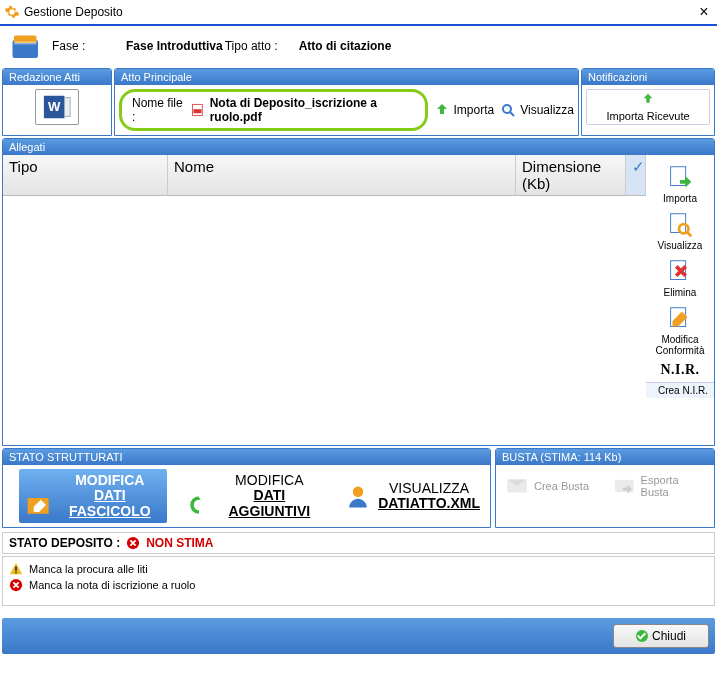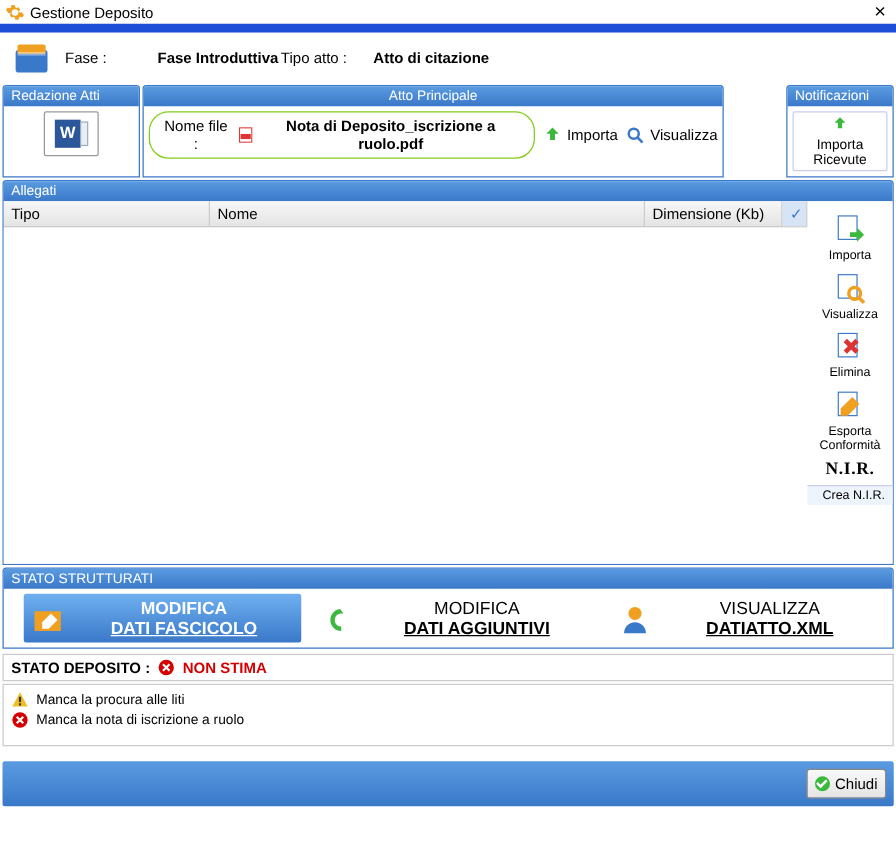--- a/index.html
+++ b/index.html
@@ -1,56 +1,56 @@
 <!DOCTYPE html>
 <html><head>
 <meta charset="utf-8">
 <style>
 * { box-sizing: border-box; margin: 0; padding: 0; }
 body { font-family: "Segoe UI", Tahoma, sans-serif; font-size: 11px; background: #fff; width: 717px; height: 673px; overflow: hidden; }
 
-.titlebar { display: flex; align-items: center; height: 26px; padding: 0 4px; border-bottom: 7px solid #1d4ed8; }
+.titlebar { display: flex; align-items: center; height: 26px; padding: 0 4px; border-bottom: 2px solid #1d4ed8; }
 .titlebar .gear { width: 16px; height: 16px; color: #f0a020; margin-right: 4px; }
 .titlebar .title { flex: 1; font-size: 12px; }
 .titlebar .close { width: 18px; font-size: 16px; cursor: pointer; text-align: center; }
 
 .header-row { display: flex; align-items: center; padding: 2px 8px; gap: 8px; }
 .header-icon { width: 36px; height: 36px; }
 .header-labels { display: flex; flex-direction: row; gap: 2px; font-size: 12px; }
 .header-labels .lbl { display: flex; gap: 6px; }
 .header-labels .lbl span:first-child { width: 68px; }
 .header-labels .lbl span:last-child { font-weight: bold; }
 
 .main { padding: 2px; display: flex; flex-direction: column; gap: 2px; }
 
 .panel-row { display: flex; gap: 2px; }
 .panel { border: 1px solid #3a78c9; border-radius: 3px 3px 0 0; background: #fff; }
 .panel-head { background: linear-gradient(#5a9be0, #3a78c9); color: #fff; font-size: 11px; padding: 2px 6px; border-radius: 2px 2px 0 0; }
 .panel-body { padding: 4px; display: flex; align-items: center; gap: 6px; min-height: 40px; }
 
 .redazione { width: 110px; }
-.principale { flex: 1; text-align: center; }
-.notifica { width: 86px; margin-left: 48px; }
+.principale { flex: 1; }
+.notifica { width: 134px; }
 
 .word-icon { width: 44px; height: 36px; border: 1px solid #999; border-radius: 2px; background: #fff; display: flex; align-items: center; justify-content: center; margin: 0 auto; cursor: pointer; }
 .word-icon svg { width: 30px; height: 30px; }
 
-.green-pill { border: 1px solid #84cc16; border-radius: 16px; padding: 4px 10px; display: inline-flex; align-items: center; gap: 6px; font-size: 12px; }
+.green-pill { border: 3px solid #84cc16; border-radius: 16px; padding: 4px 10px; display: inline-flex; align-items: center; gap: 6px; font-size: 12px; }
 .green-pill b { font-weight: bold; }
 .pdf-ico { width: 14px; height: 14px; }
 .link-btn { display: inline-flex; align-items: center; gap: 4px; font-size: 12px; cursor: pointer; }
 .link-btn .ico { width: 16px; height: 16px; }
 
 .notif-btn { display: flex; align-items: center; gap: 4px; cursor: pointer; font-size: 11px; border: 1px solid #cce; padding: 2px 4px; border-radius: 2px; width: 100%; flex-direction: column; }
 .notif-btn .ico { width: 14px; height: 14px; }
 
 .allegati-panel { border: 1px solid #3a78c9; }
 .allegati-body { display: flex; height: 290px; }
 .table-area { flex: 1; display: flex; flex-direction: column; }
-.thead { display: flex; background: linear-gradient(#f7f7f7, #e4e4e4); border-bottom: 1px solid #bbb; font-size: 12px; }
+.thead { display: flex; background: linear-gradient(#f7f7f7, #e4e4e4); border-bottom: 1px solid #bbb; font-size: 15px; }
 .thead .col { padding: 3px 6px; border-right: 1px solid #ccc; }
 .col-tipo { width: 165px; }
 .col-nome { flex: 1; }
 .col-dim { width: 110px; }
 .col-chk { width: 20px; background: #d6e4f6; color: #3a78c9; text-align: center; }
 .tbody { flex: 1; background: #fff; }
 
 .side-tools { width: 68px; background: #fff; display: flex; flex-direction: column; align-items: center; gap: 2px; padding-top: 6px; }
 .side-btn { display: flex; flex-direction: column; align-items: center; font-size: 10px; cursor: pointer; padding: 2px 0; width: 100%; }
 .side-btn svg { width: 30px; height: 30px; }
@@ -75,21 +75,21 @@
 .status-bar { border: 1px solid #ccc; margin: 2px; padding: 3px 6px; font-size: 12px; display: flex; align-items: center; gap: 6px; }
 .status-bar .sd { font-weight: bold; }
 .status-bar .np { color: #d40000; font-weight: bold; }
 .status-bar .red-dot { width: 14px; height: 14px; }
 
 .msg-box { border: 1px solid #ccc; margin: 2px; padding: 4px 6px; height: 50px; font-size: 11px; }
 .msg-line { display: flex; align-items: center; gap: 6px; padding: 1px 0; }
 .msg-line svg { width: 14px; height: 14px; }
 
 .footer { background: linear-gradient(#5a9be0, #3a78c9); padding: 6px; display: flex; justify-content: flex-end; margin: 2px; margin-top: 12px; border-radius: 2px; }
-.chiudi-btn { background: linear-gradient(#f9f9f9, #e4e4e4); border: 1px solid #888; border-radius: 3px; padding: 4px 6px; display: flex; align-items: center; gap: 4px; font-size: 12px; cursor: pointer; }
+.chiudi-btn { background: linear-gradient(#f9f9f9, #e4e4e4); border: 1px solid #888; border-radius: 3px; padding: 4px 22px; display: flex; align-items: center; gap: 4px; font-size: 12px; cursor: pointer; }
 .circle-green { width: 12px; height: 12px; background: #3cb83c; border-radius: 50%; display: inline-block; position: relative; }
 .circle-green::after { content: ""; position: absolute; left: 3px; top: 1px; width: 3px; height: 6px; border: solid #fff; border-width: 0 2px 2px 0; transform: rotate(45deg); }
 </style>
 </head>
 <body>
 
 <div class="titlebar">
   <svg class="gear" viewBox="0 0 24 24">
       <path fill="#f0a020" d="M12 8a4 4 0 100 8 4 4 0 000-8zm9 4a7 7 0 01-.1 1.2l2 1.5-2 3.4-2.3-.9a7 7 0 01-2 1.2l-.3 2.4h-4l-.3-2.4a7 7 0 01-2-1.2l-2.3.9-2-3.4 2-1.5A7 7 0 013 12a7 7 0 01.1-1.2l-2-1.5 2-3.4 2.3.9a7 7 0 012-1.2L7.7 3h4l.3 2.4a7 7 0 012 1.2l2.3-.9 2 3.4-2 1.5c.1.4.1.8.1 1.2z"></path>
     </svg>
@@ -204,21 +204,21 @@
               <rect x="6" y="4" width="16" height="20" fill="#fff" stroke="#3a78c9"></rect>
               <path stroke="#d33" stroke-width="4" d="M12 10l10 10M22 10L12 20"></path>
             </svg>
         <span class="side-lbl">Elimina</span>
       </div>
       <div class="side-btn">
         <svg viewBox="0 0 32 32">
               <rect x="6" y="4" width="16" height="20" fill="#fff" stroke="#3a78c9"></rect>
               <path fill="#f0a020" d="M18 8l6 6-10 10H8v-6z"></path>
             </svg>
-        <span class="side-lbl">Esporta Conformità</span>
+        <span class="side-lbl">Modifica Conformità</span>
       </div>
       <div class="side-btn">
         <span class="nir">N.I.R.</span>
       </div>
       <div class="crea-nir">Crea N.I.R.</div>
     </div>
   </div>
 </div>
 
 <div class="lower-row">
@@ -241,20 +241,39 @@
       <div class="big-btn">
         <svg class="bi" viewBox="0 0 32 32">
               <circle cx="16" cy="10" r="6" fill="#f0a020"></circle>
               <path fill="#3a78c9" d="M6 28c0-6 5-10 10-10s10 4 10 10z"></path>
             </svg>
         <div class="big-lbl"><span>VISUALIZZA</span><span class="l2">DATIATTO.XML</span></div>
       </div>
     </div>
   </div>
 
+  <div class="panel busta-panel">
+    <div class="panel-head">BUSTA (STIMA: 114 Kb)</div>
+    <div class="panel-body busta-body">
+      <div class="busta-btn">
+        <svg viewBox="0 0 32 32">
+              <rect x="4" y="8" width="24" height="16" fill="#ccc"></rect>
+              <path fill="#aaa" d="M4 8l12 8 12-8"></path>
+            </svg>
+        <span>Crea Busta</span>
+      </div>
+      <div class="busta-btn">
+        <svg viewBox="0 0 32 32">
+              <rect x="4" y="8" width="24" height="16" fill="#ccc"></rect>
+              <path fill="#888" d="M20 14l6 6-6 6v-4h-6v-4h6z"></path>
+            </svg>
+        <span>Esporta Busta</span>
+      </div>
+    </div>
+  </div>
 </div>
 
 </div>
 
 <div class="status-bar">
   <span class="sd">STATO DEPOSITO :</span>
   <svg class="red-dot" viewBox="0 0 16 16">
       <circle cx="8" cy="8" r="7" fill="#d40000"></circle>
       <path stroke="#fff" stroke-width="2" d="M5 5l6 6M11 5l-6 6"></path>
     </svg>

